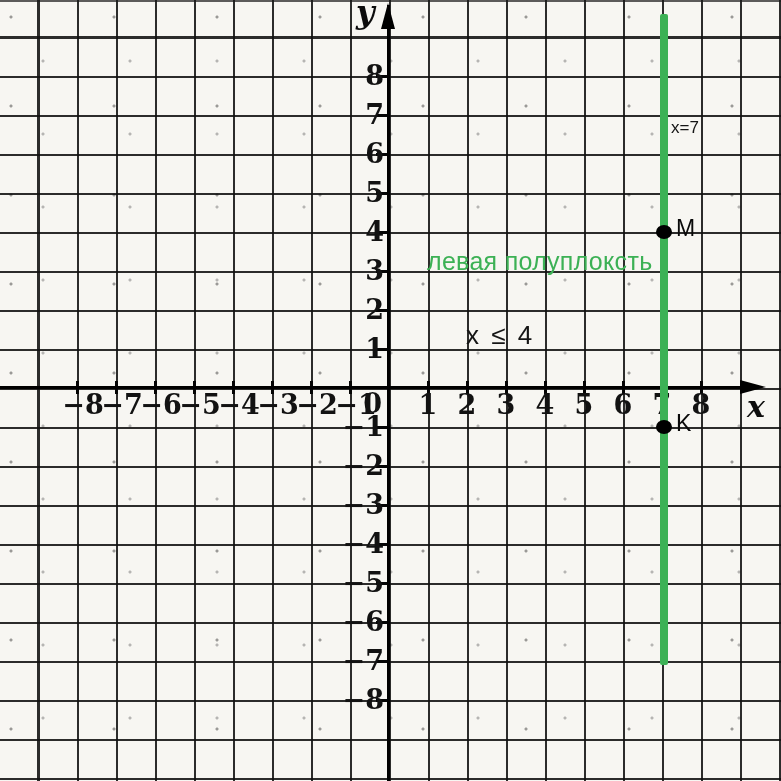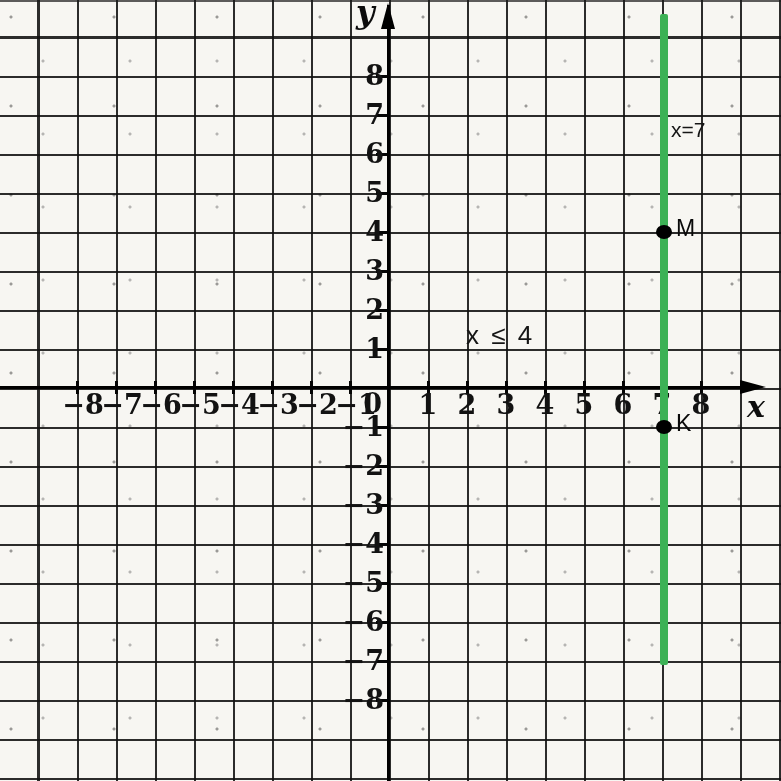--- a/index.html
+++ b/index.html
@@ -38,21 +38,21 @@
     font-weight:bold;font-size:27px;color:#121212;line-height:1;white-space:nowrap;}
   .tick-x.neg{transform:translateX(calc(-50% + 6px));}
   .tick-y{position:absolute;right:397px;transform:translateY(-52%);z-index:1;
     font-weight:bold;font-size:27px;color:#121212;line-height:1;white-space:nowrap;}
   #green-line{position:absolute;width:8px;background:#3cb155;z-index:3;border-radius:2px;}
   .pt{position:absolute;width:16px;height:14px;background:#000;border-radius:50%;
     transform:translate(-50%,-50%);z-index:4;}
   .pt-label{position:absolute;z-index:4;font-family:"Liberation Sans",sans-serif;
     font-size:23px;color:#0a0a0a;line-height:1;}
   .note{position:absolute;z-index:4;font-family:"Liberation Sans",sans-serif;line-height:1;white-space:nowrap;}
-  #line-eq-label{left:671px;top:119px;font-size:21px;color:#151515;}
+  #line-eq-label{left:671px;top:119px;font-size:17px;color:#151515;}
   #halfplane-label{left:427px;top:249px;font-size:25px;color:#3cb155;letter-spacing:0.3px;}
   #ineq-label{left:466px;top:322px;font-size:26px;color:#151515;word-spacing:5px;}
 </style>
 </head>
 <body>
 
 <div id="plane">
   <div class="grid-layer"></div>
   <div class="scan-top"></div>
 
@@ -61,20 +61,21 @@
   <div id="x-arrow"></div>
   <div id="y-arrow"></div>
 
   <div id="y-axis-label">y</div>
   <div id="x-axis-label">x</div>
   <div id="origin-label">0</div>
 
   <div id="green-line" style="left: 660px; top: 13.6px; height: 651.3px; background: rgb(60, 177, 85);"></div>
 
   <div class="note" id="line-eq-label">x=7</div>
+  <div class="note" id="halfplane-label">левая полуплоксть</div>
   <div class="note" id="ineq-label">x ≤ 4</div>
 <div class="tickmark-x" style="left: 75.5px;"></div>
     <div class="tick-x neg" style="left: 77px;">−8</div>
     <div class="tickmark-x" style="left: 114.5px;"></div>
     <div class="tick-x neg" style="left: 116px;">−7</div>
     <div class="tickmark-x" style="left: 153.5px;"></div>
     <div class="tick-x neg" style="left: 155px;">−6</div>
     <div class="tickmark-x" style="left: 192.5px;"></div>
     <div class="tick-x neg" style="left: 194px;">−5</div>
     <div class="tickmark-x" style="left: 231.5px;"></div>

